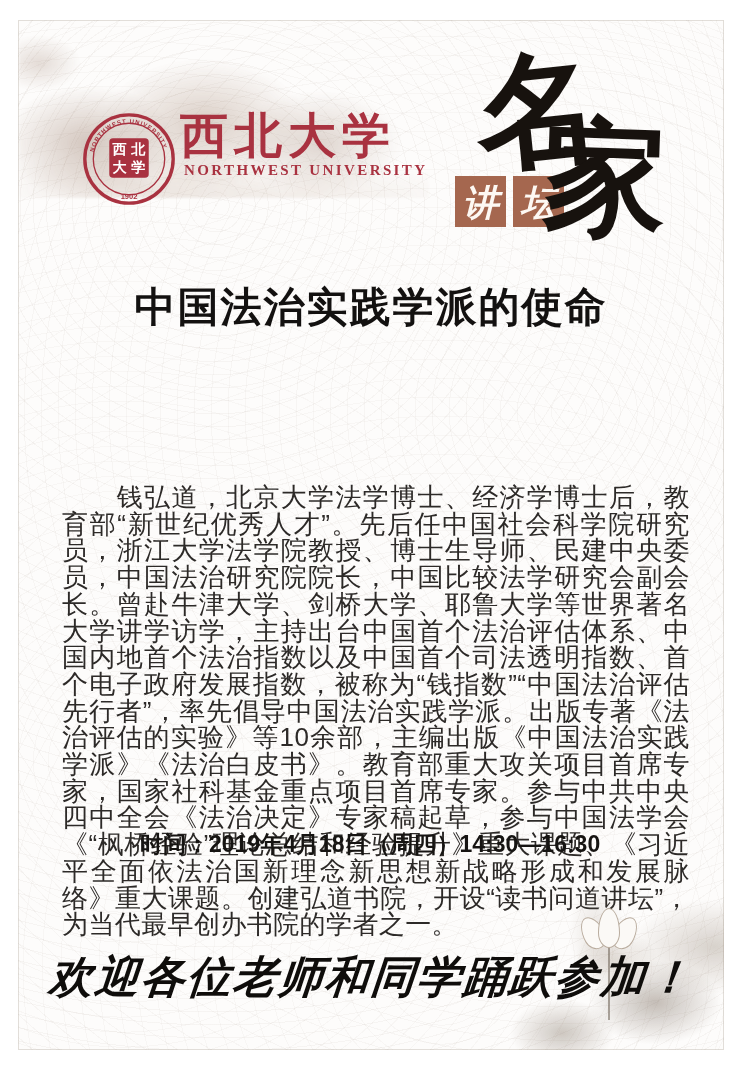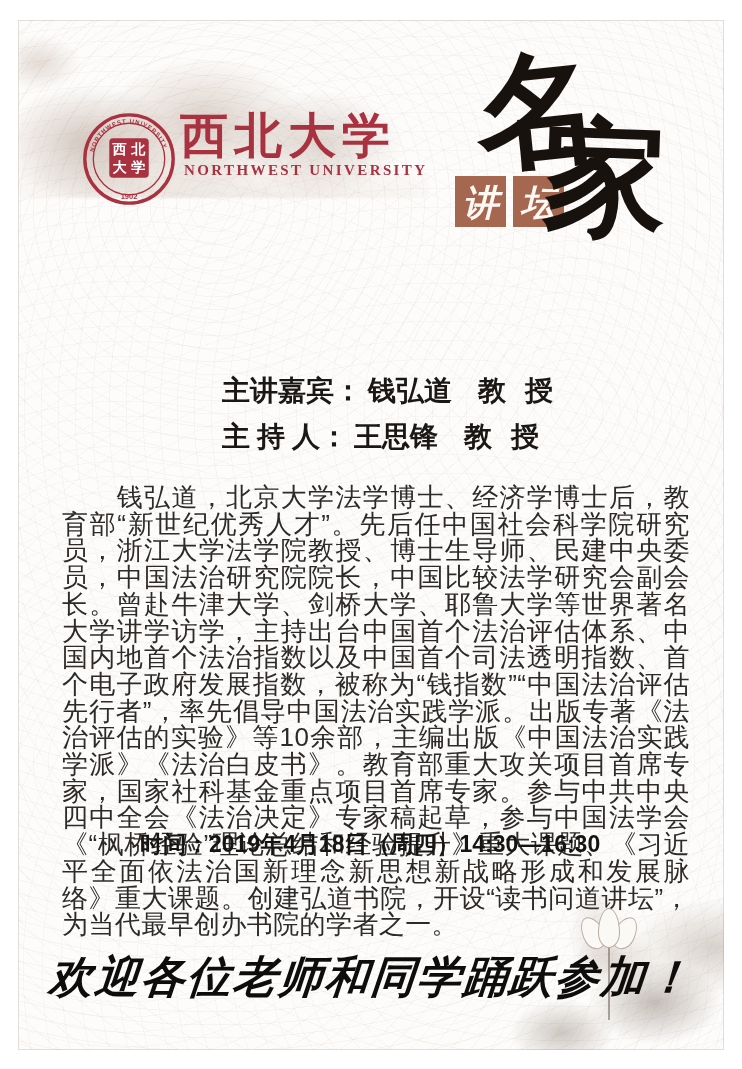--- a/index.html
+++ b/index.html
@@ -98,29 +98,22 @@
     <div class="forum-boxes">
       <div class="forum-box">
         <span>讲</span>
       </div>
       <div class="forum-box">
         <span>坛</span>
       </div>
     </div>
   </div>
 
+  <div class="title">中国法治实践学派的使命</div>
 
-  <div class="guests">
-    <div class="guest-line">
-      <span>主讲嘉宾：</span><span class="guest-name">钱弘道</span><span class="guest-title">教 授</span>
-    </div>
-    <div class="guest-line">
-      <span>主 持 人：</span><span class="guest-name">王思锋</span><span class="guest-title">教 授</span>
-    </div>
-  </div>
 
   <div class="bio">　　钱弘道，北京大学法学博士、经济学博士后，教育部“新世纪优秀人才”。先后任中国社会科学院研究员，浙江大学法学院教授、博士生导师、民建中央委员，中国法治研究院院长，中国比较法学研究会副会长。曾赴牛津大学、剑桥大学、耶鲁大学等世界著名大学讲学访学，主持出台中国首个法治评估体系、中国内地首个法治指数以及中国首个司法透明指数、首个电子政府发展指数，被称为“钱指数”“中国法治评估先行者”，率先倡导中国法治实践学派。出版专著《法治评估的实验》等10余部，主编出版《中国法治实践学派》《法治白皮书》。教育部重大攻关项目首席专家，国家社科基金重点项目首席专家。参与中共中央四中全会《法治决定》专家稿起草，参与中国法学会《“枫桥经验”理论总结和经验提升》重大课题、《习近平全面依法治国新理念新思想新战略形成和发展脉络》重大课题。创建弘道书院，开设“读书问道讲坛”，为当代最早创办书院的学者之一。</div>
 
   <div class="details">
     <div class="detail-row">
       <span class="detail-label">时间：</span><span>2019年4月18日（周四）14:30—16:30</span>
     </div>
   </div>
 
   <div class="lotus">

